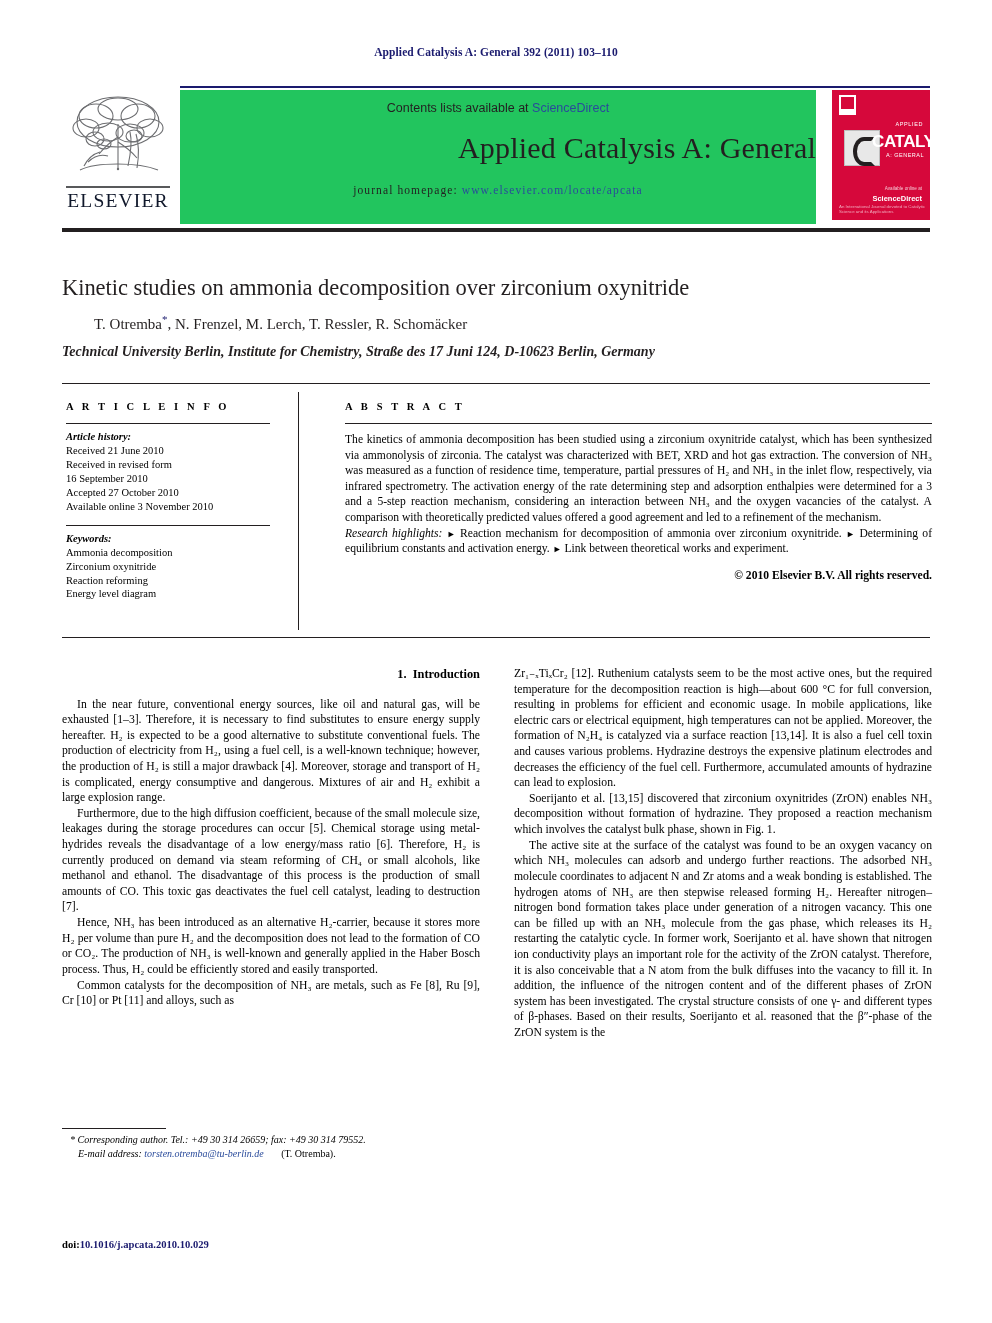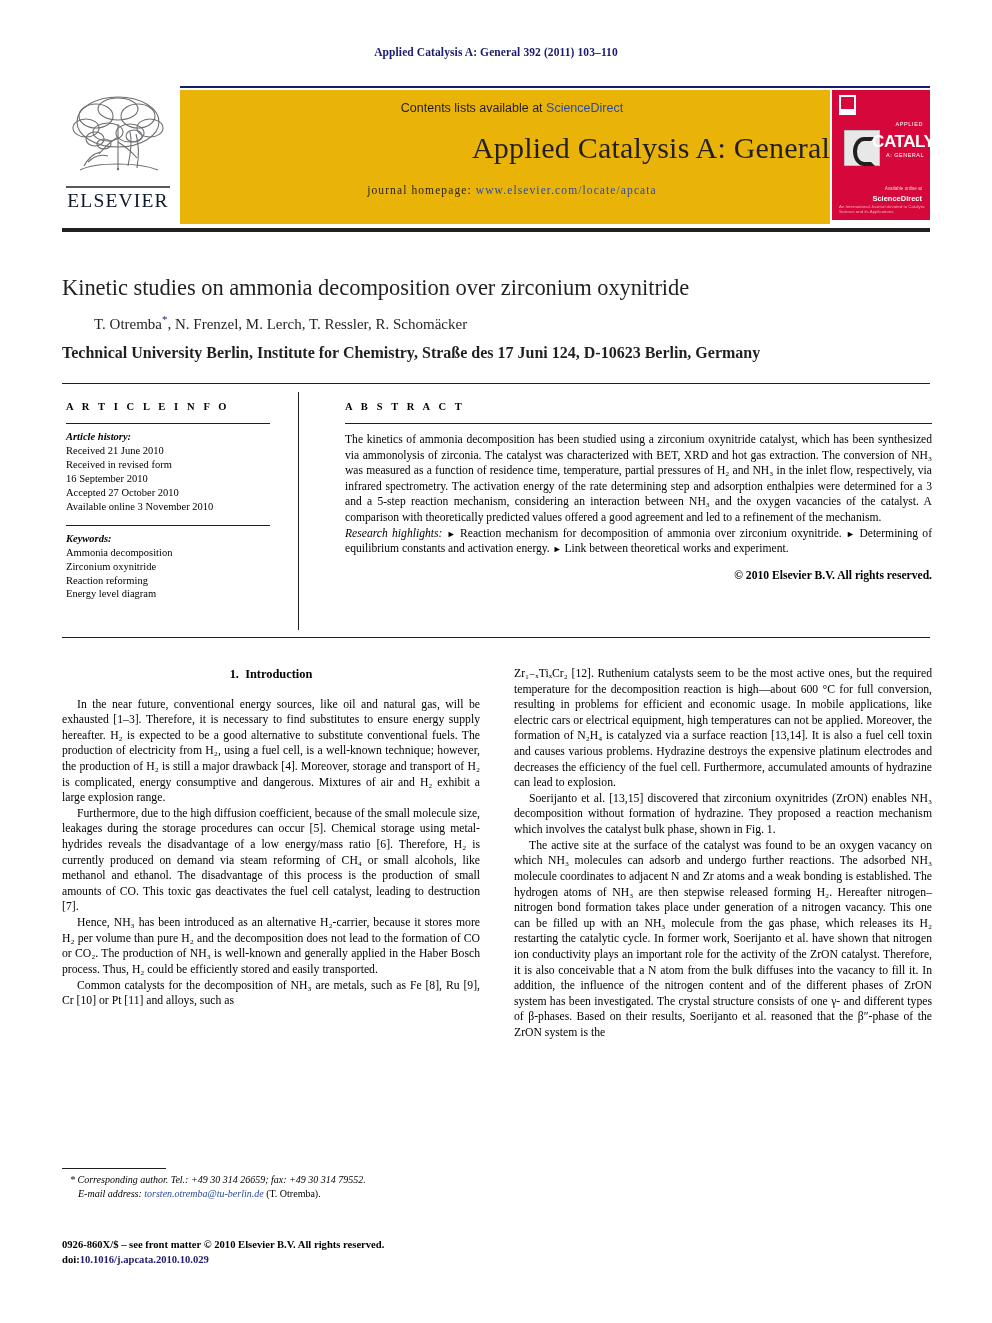--- a/index.html
+++ b/index.html
@@ -53,23 +53,22 @@
     left: 0; top: 142px;
     width: 868px;
     height: 4px;
     background: #231f20;
   }
   .journal-box {
     position: absolute;
     left: 118px; top: 4px;
     width: 636px;
     height: 134px;
-    background: #eab308;
+    background: #22c55e;
     text-align: center;
-    padding-left: 14px;
   }
   .contents-line {
     margin-top: 11px;
     font-family: "Liberation Sans", sans-serif;
     font-size: 12.5px;
     color: #231f20;
   }
   .contents-line .sd {
     color: #2a4b9b;
   }
@@ -222,21 +221,22 @@
     width: 820px;
     font-size: 15px;
     color: #231f20;
     margin-left: 32px;
   }
   .authors sup { font-size: 11px; color: #1a1a6e; }
   .affiliation {
     position: absolute;
     left: 62px; top: 344px;
     width: 820px;
-    font-size: 16px;
+    font-size: 14px;
+    font-style: italic;
     font-weight: bold;
     color: #231f20;
   }
 
   
   .panel-rule-top {
     position: absolute;
     left: 62px; top: 383px;
     width: 868px;
     height: 1px;
@@ -316,47 +316,47 @@
     line-height: 1.335;
     text-align: justify;
     color: #000;
   }
   .col.left  { left: 62px;  }
   .col.right { left: 514px; }
   .col h2 {
     font-size: 12.4px;
     font-weight: bold;
     margin: 0 0 14px 0;
-    text-align: center;
+    text-align: right;
     font-family: "Liberation Serif", serif;
   }
   .col p {
     margin: 0;
     text-indent: 15px;
   }
   .col p.noindent { text-indent: 0; }
 
   
   .footnote {
     position: absolute;
-    left: 62px; top: 1168px;
+    left: 62px; top: 1128px;
     width: 418px;
     font-size: 10px;
     line-height: 1.35;
   }
   .footnote .fn-rule {
     width: 104px; height: 1px;
     background: #231f20;
     margin-bottom: 4px;
   }
   .footnote .fn-line {
     font-style: italic;
     text-indent: 8px;
   }
-  .footnote .fn-line .plain { font-style: normal; }
+  .footnote .fn-line .plain { font-style: normal; margin-left: 15px; }
   .footnote .fn-mail {
     text-indent: 16px;
   }
   .footnote a, .mail {
     color: #2a4b9b;
     text-decoration: none;
   }
   .frontmatter {
     position: absolute;
     left: 62px; top: 1238px;
@@ -501,19 +501,18 @@
     <div class="fn-rule"></div>
     <div class="fn-line">* Corresponding author. Tel.: +49 30 314 26659; fax: +49 30 314 79552.</div>
     <div class="fn-line fn-mail">
       <span>E-mail address:</span>
       <span class="mail">torsten.otremba@tu-berlin.de</span>
       <span class="plain">(T. Otremba).</span>
     </div>
   </div>
 
   <div class="frontmatter">
-    <div>0926-860X/$ – see front matter © 2010 Elsevier B.V. All rights reserved.</div>
     <div>
       <span>doi:</span><span class="doi-val">10.1016/j.apcata.2010.10.029</span>
     </div>
   </div>
 
 </div>
 
 </body></html>

